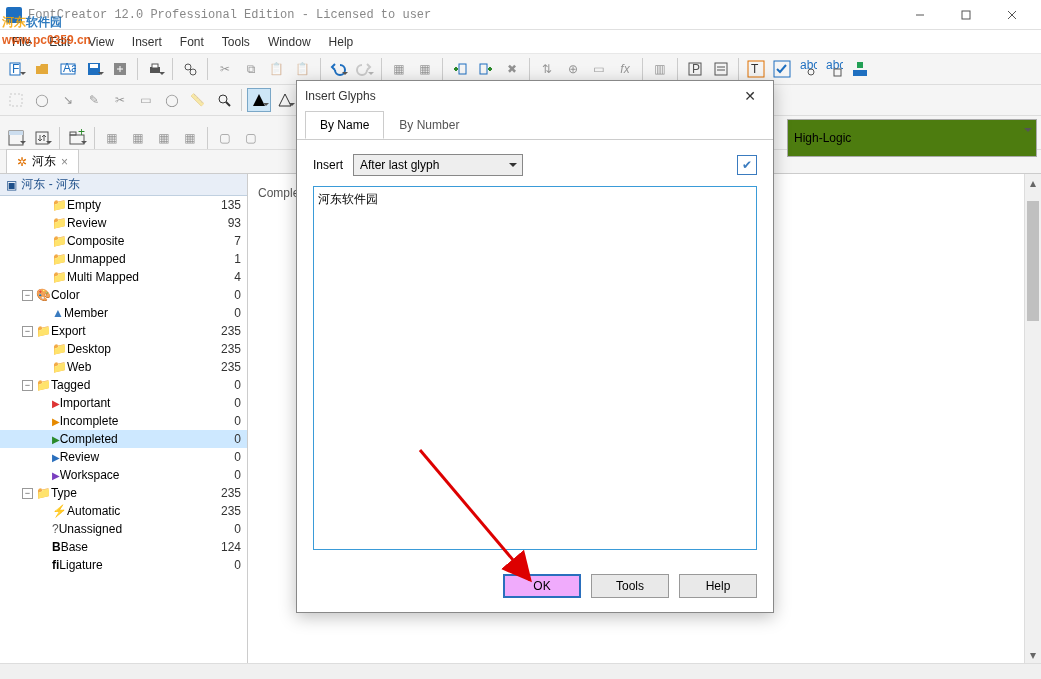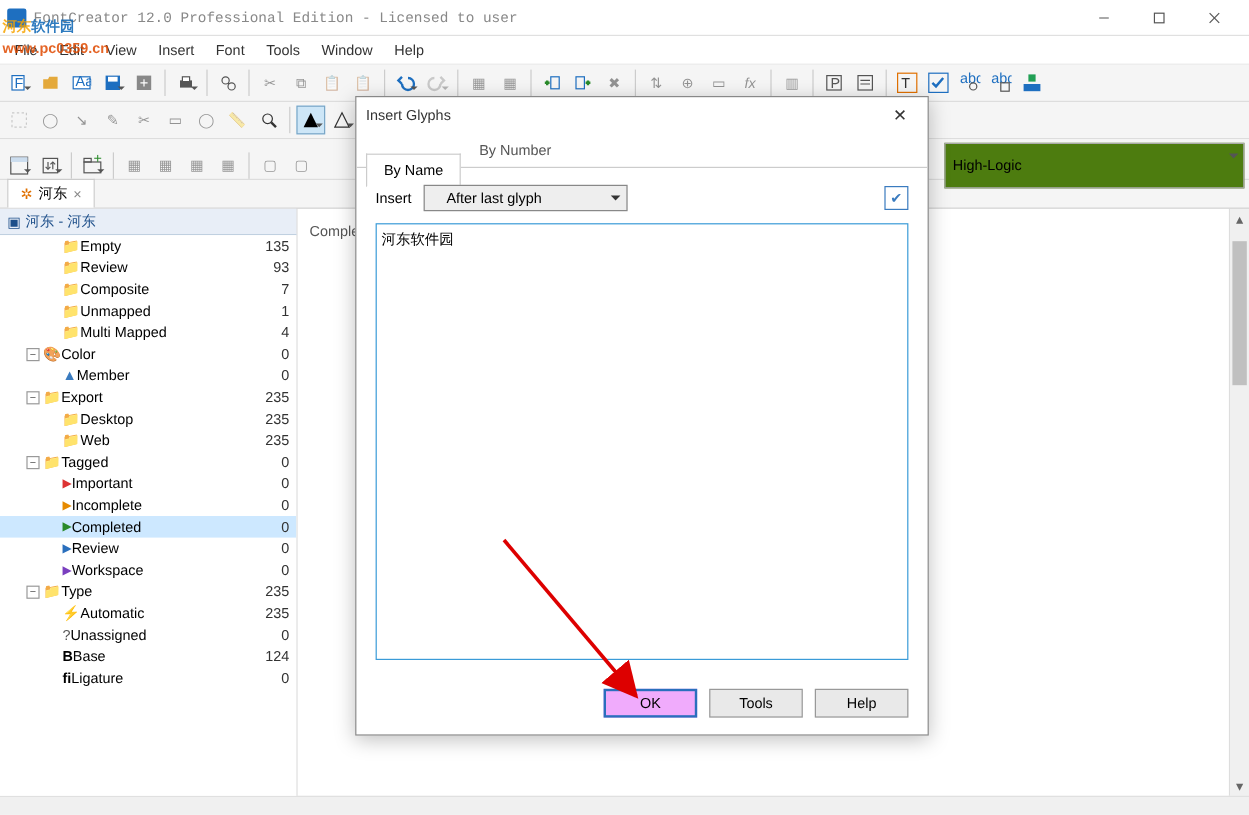--- a/index.html
+++ b/index.html
@@ -50,24 +50,24 @@
 .combo{height:38px;border:1px solid #aaa;background:#4d7c0f;display:flex;align-items:center;padding:0 16px 0 6px;position:relative;min-width:80px;}
 .combo::after{content:"";border:4px solid transparent;border-top-color:#555;position:absolute;right:4px;top:8px;}
 
 
 .dialog { position:absolute; left:296px; top:80px; width:478px; height:533px; background:#fff; border:1px solid #888; box-shadow:0 4px 16px rgba(0,0,0,0.25); display:flex; flex-direction:column; }
 .dlg-title{height:30px;display:flex;align-items:center;padding:0 8px;color:#333;}
 .dlg-title .t{flex:1;}
 .dlg-close{width:30px;height:30px;display:flex;align-items:center;justify-content:center;font-size:14px;}
 .dlg-tabs{display:flex;border-bottom:1px solid #ccc;padding:0 8px;gap:0;}
 .dlg-tab{padding:6px 14px;border:1px solid transparent;color:#555;}
-.dlg-tab.active{border:1px solid #ccc;border-bottom-color:#fff;background:#fff;position:relative;top:17px;color:#000;}
+.dlg-tab.active{border:1px solid #ccc;border-bottom-color:#fff;background:#fff;position:relative;top:0;color:#000;}
 .dlg-body{flex:1;padding:14px 16px;display:flex;flex-direction:column;gap:10px;}
 .dlg-row{display:flex;align-items:center;gap:10px;}
-.dlg-select{flex:0 0 170px;height:22px;border:1px solid #888;background:#eee;display:flex;align-items:center;padding:0 18px 0 18px;position:relative;}
+.dlg-select{flex:0 0 170px;height:22px;border:1px solid #888;background:#eee;display:flex;align-items:center;padding:0 18px 0 6px;position:relative;}
 .dlg-select::after{content:"";border:4px solid transparent;border-top-color:#333;position:absolute;right:5px;top:8px;}
 .dlg-check{width:20px;height:20px;border:1px solid #3a7bbf;display:flex;align-items:center;justify-content:center;color:#3a7bbf;margin-left:auto;}
 .dlg-textarea{flex:1;border:1px solid #3a9bd8;padding:4px;min-height:320px;background:#fff;}
 .dlg-btns{display:flex;justify-content:flex-end;gap:10px;padding:10px 16px 14px;}
 .dlg-btn{width:78px;height:24px;border:1px solid #999;background:#e9e9e9;display:flex;align-items:center;justify-content:center;}
 .dlg-btn.primary{border:2px solid #2a6fbd;background:#f0abfc;}
 
 
 .watermark{position:absolute;left:2px;top:2px;pointer-events:none;opacity:0.85;font-weight:bold;color:#0a64b4;}
 .watermark .c1{color:#f7a400;}

